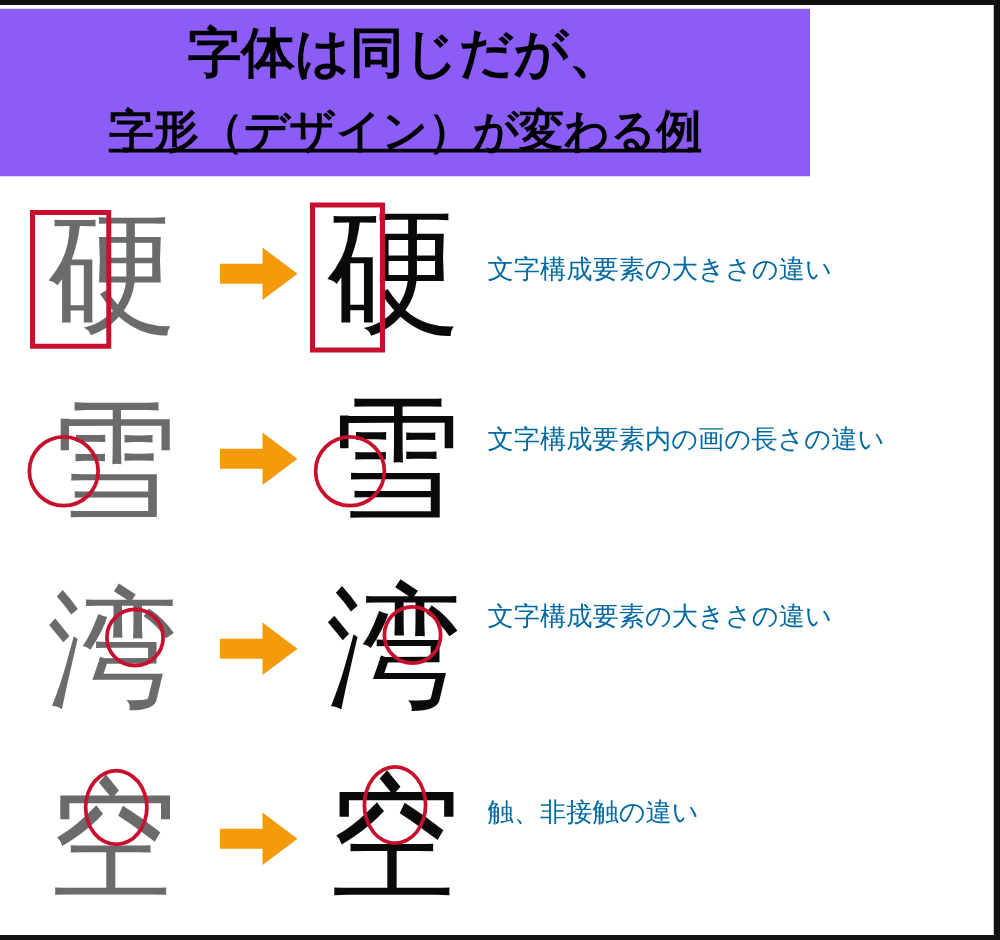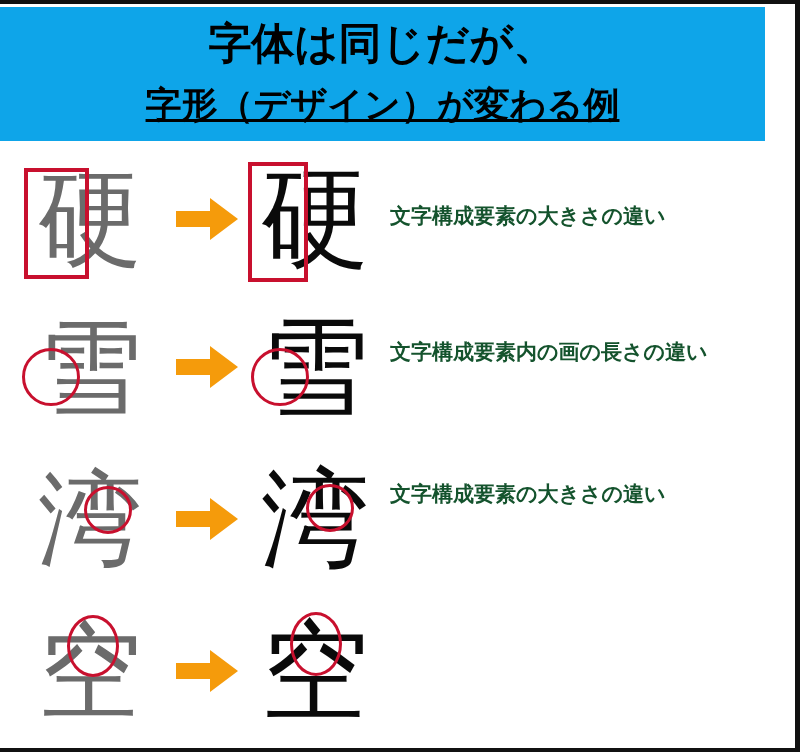--- a/index.html
+++ b/index.html
@@ -17,22 +17,22 @@
     border-top:4px solid #111111;
     border-right:5px solid #111111;
     border-bottom:4px solid #111111;
     border-left:0;
     background:#ffffff;
   }
   #sheet{position:absolute;left:0;top:0;width:795px;height:752px;}
 
   
   .header{
-    position:absolute;left:0;top:3px;width:765px;height:134px;
-    background:#0ea5e9;
+    position:absolute;left:0;top:3px;width:648px;height:134px;
+    background:#8b5cf6;
     display:flex;flex-direction:column;
     align-items:center;justify-content:center;
   }
   .header-line{
     color:#000000;
     font-weight:bold;
     font-size:43px;
     line-height:62px;
     letter-spacing:0px;
     white-space:nowrap;
@@ -76,22 +76,22 @@
   }
   .anno-ellipse{
     border:3px solid #c8102e;
     border-radius:50%;
     background:transparent;
   }
 
   
   .caption{
     position:absolute;left:390px;
-    color:#14532d;
-    font-weight:bold;
+    color:#0369a1;
+    font-weight:normal;
     font-size:21px;
     line-height:29px;
     white-space:nowrap;
   }
   .caption .cl{display:block;}
 </style>
 </head>
 <body>
 
 <div id="frame">
@@ -179,17 +179,18 @@
           <polygon points="0,15 34,15 34,2 62,23 34,44 34,31 0,31" fill="#f59b0b"></polygon>
         </svg>
       </div>
 
       <div class="glyph-cell glyph-after">
         <span class="kanji after">空</span>
       </div>
       <div class="anno anno-ellipse" style="left:290px;top:16px;width:46px;height:58px;"></div>
 
       <div class="caption" style="top:40px;">
+        <span class="cl">触、非接触の違い</span>
       </div>
     </div>
 
   </div>
 </div>
 
 </body></html>

